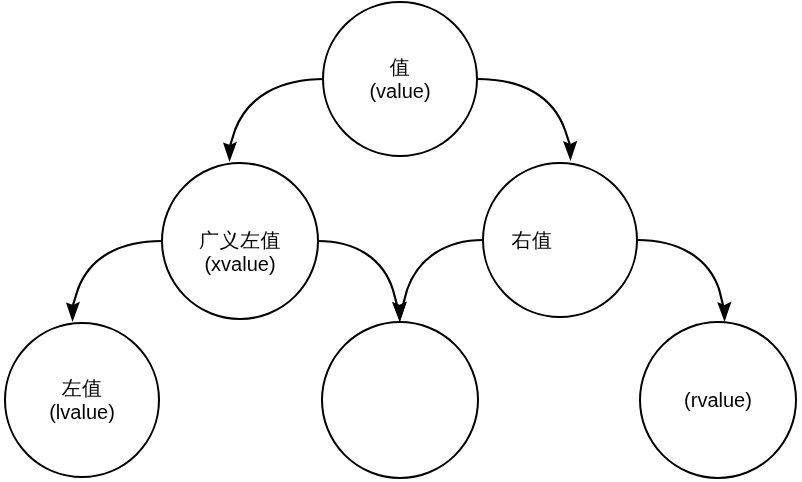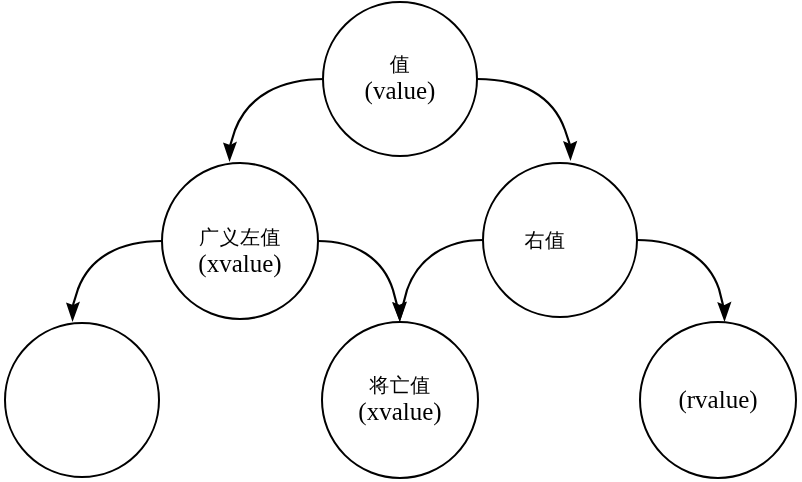--- a/index.html
+++ b/index.html
@@ -46,22 +46,21 @@
     line-height: 1.22;
     pointer-events: none;
     transform: translate(-50%, -50%);
     white-space: nowrap;
   }
   .label-cn {
     font-size: 20px;
     letter-spacing: 0.5px;
   }
   .label-en {
-    font-size: 25px;
-    font-family: Liberation Serif, serif;
+    font-size: 20px;
   }
 </style>
 </head>
 <body>
 
 <div id="diagram-canvas">
 
   <svg id="diagram-svg" viewBox="0 0 802 482" xmlns="http://www.w3.org/2000/svg">
 
     <g>
@@ -112,27 +111,27 @@
   <div class="node-label" style="left:400px; top:79px;">
     <div class="label-cn">值</div>
     <div class="label-en">(value)</div>
   </div>
 
   <div class="node-label" style="left:240px; top:252px;">
     <div class="label-cn">广义左值</div>
     <div class="label-en">(xvalue)</div>
   </div>
 
-  <div class="node-label" style="left:545px; top:240px;">
+  <div class="node-label" style="left:532px; top:240px;">
     <div class="label-cn">右值</div>
   </div>
 
+  <div class="node-label" style="left:82px; top:400px;">
+    <div class="label-cn">左值</div>
+    <div class="label-en">(lvalue)</div>
+  </div>
 
-  <div class="node-label" style="left:400px; top:400px;">
-    <div class="label-cn">将亡值</div>
-    <div class="label-en">(xvalue)</div>
-  </div>
 
   <div class="node-label" style="left:718px; top:400px;">
     <div class="label-en">(rvalue)</div>
   </div>
 
 </div>
 
 </body></html>

